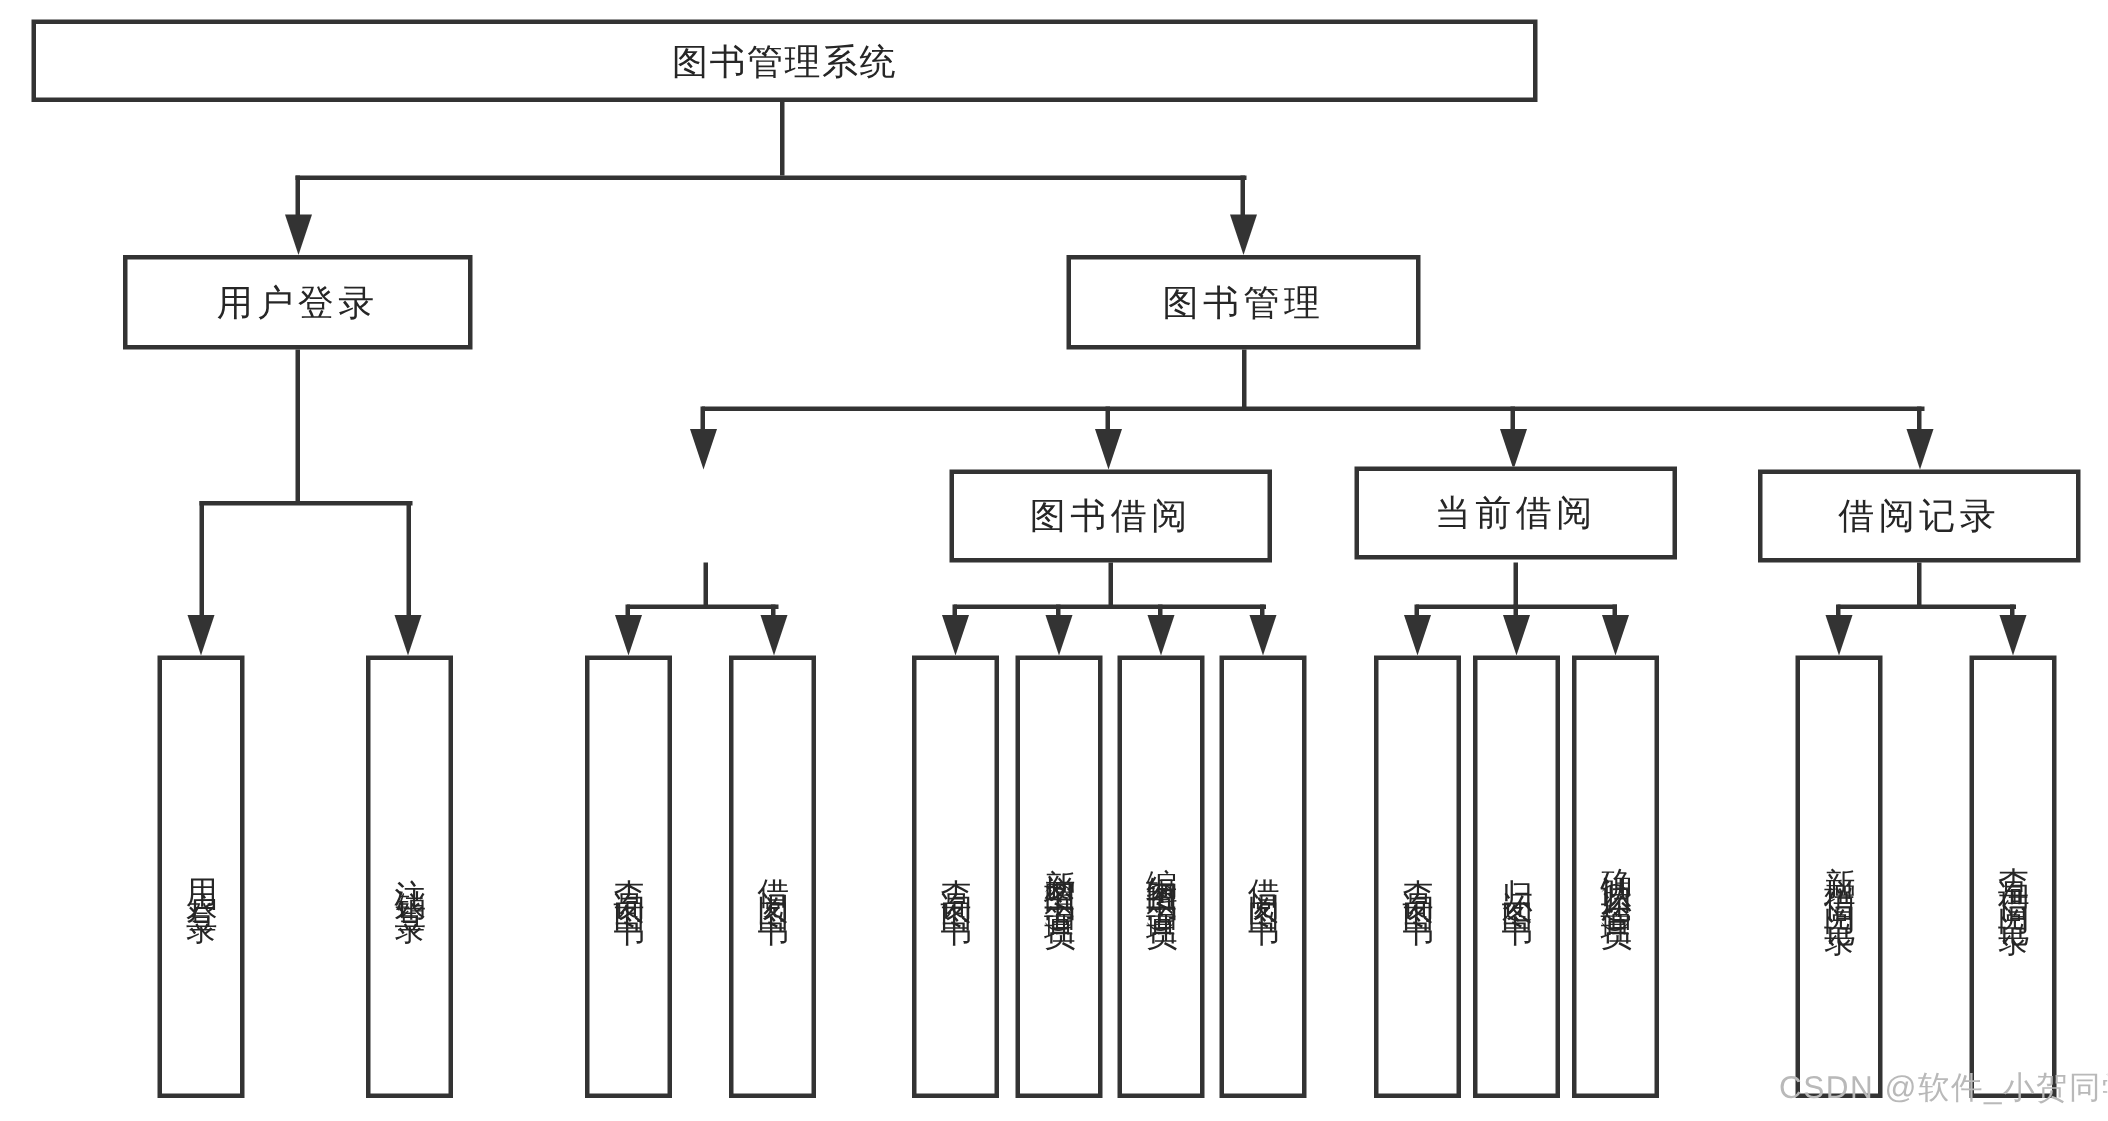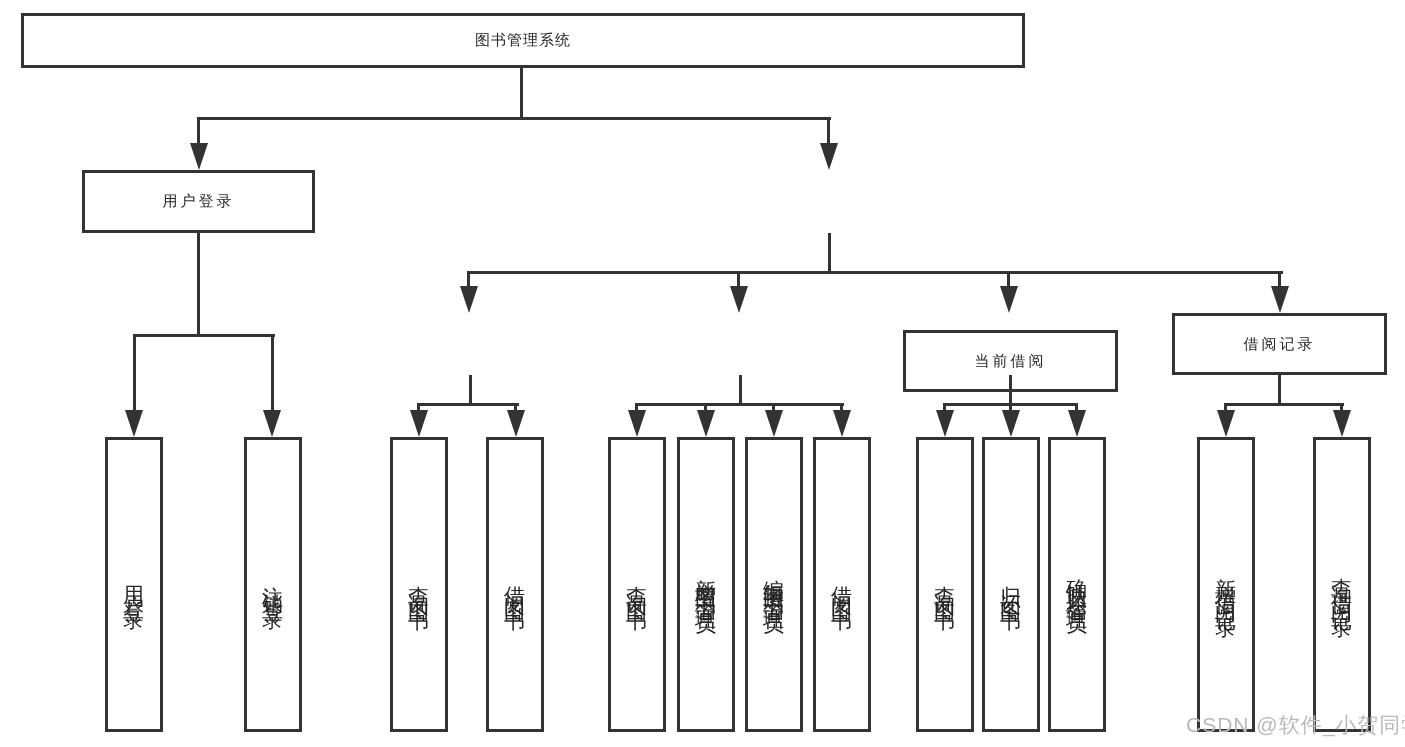--- a/index.html
+++ b/index.html
@@ -20,21 +20,21 @@
     overflow: hidden;
   }
   .hbox {
     position: absolute;
     box-sizing: border-box;
     border: 3px solid var(--border);
     background: #fff;
     display: flex;
     align-items: center;
     justify-content: center;
-    font-size: 15px;
+    font-size: 24px;
     letter-spacing: 3px;
     color: var(--text);
   }
   .hbox.root { letter-spacing: 1px; }
   .vbox {
     position: absolute;
     box-sizing: border-box;
     border: 3px solid var(--border);
     background: #fff;
     width: 58px;
@@ -87,41 +87,47 @@
 
   <div class="line" style="left:520px; top:68px; width:3px; height:49px;"></div>
   <div class="line" style="left:197px; top:117px; width:634px; height:3px;"></div>
   <div class="line" style="left:197px; top:117px; width:3px; height:30px;"></div>
   <div class="arrow" style="left:190px; top:143px;"></div>
   <div class="line" style="left:827px; top:117px; width:3px; height:30px;"></div>
   <div class="arrow" style="left:820px; top:143px;"></div>
 
   <div class="hbox" style="left:82px; top:170px; width:233px; height:63px;">
     <span>用户登录</span>
+  </div>
+  <div class="hbox" style="left:711px; top:170px; width:236px; height:63px;">
+    <span>图书管理</span>
   </div>
 
   <div class="line" style="left:197px; top:233px; width:3px; height:103px;"></div>
   <div class="line" style="left:133px; top:334px; width:142px; height:3px;"></div>
   <div class="line" style="left:133px; top:334px; width:3px; height:80px;"></div>
   <div class="arrow" style="left:125px; top:410px;"></div>
   <div class="line" style="left:271px; top:334px; width:3px; height:80px;"></div>
   <div class="arrow" style="left:263px; top:410px;"></div>
 
   <div class="line" style="left:828px; top:233px; width:3px; height:40px;"></div>
   <div class="line" style="left:468px; top:271px; width:815px; height:3px;"></div>
   <div class="line" style="left:467px; top:271px; width:3px; height:18px;"></div>
   <div class="arrow" style="left:460px; top:286px;"></div>
   <div class="line" style="left:737px; top:271px; width:3px; height:18px;"></div>
   <div class="arrow" style="left:730px; top:286px;"></div>
   <div class="line" style="left:1007px; top:271px; width:3px; height:18px;"></div>
   <div class="arrow" style="left:1000px; top:286px;"></div>
   <div class="line" style="left:1278px; top:271px; width:3px; height:18px;"></div>
   <div class="arrow" style="left:1271px; top:286px;"></div>
 
-  <div class="hbox" style="left:903px; top:330px; width:215px; height:62px;">
+  <div class="hbox" style="left:633px; top:313px; width:215px; height:62px;">
+    <span>图书借阅</span>
+  </div>
+  <div class="hbox" style="left:903px; top:311px; width:215px; height:62px;">
     <span>当前借阅</span>
   </div>
   <div class="hbox" style="left:1172px; top:313px; width:215px; height:62px;">
     <span>借阅记录</span>
   </div>
 
   <div class="line" style="left:469px; top:375px; width:3px; height:30px;"></div>
   <div class="line" style="left:418px; top:403px; width:101px; height:3px;"></div>
   <div class="line" style="left:417px; top:403px; width:3px; height:10px;"></div>
   <div class="arrow" style="left:410px; top:410px;"></div>

